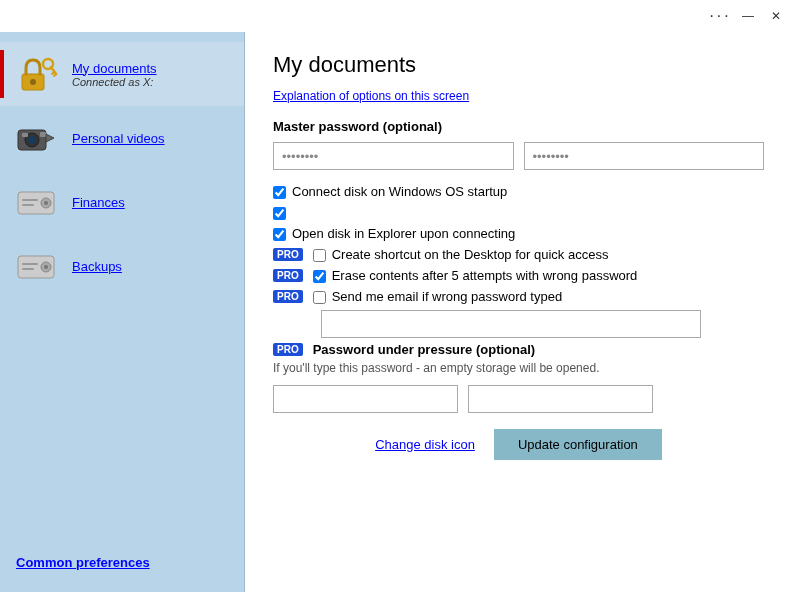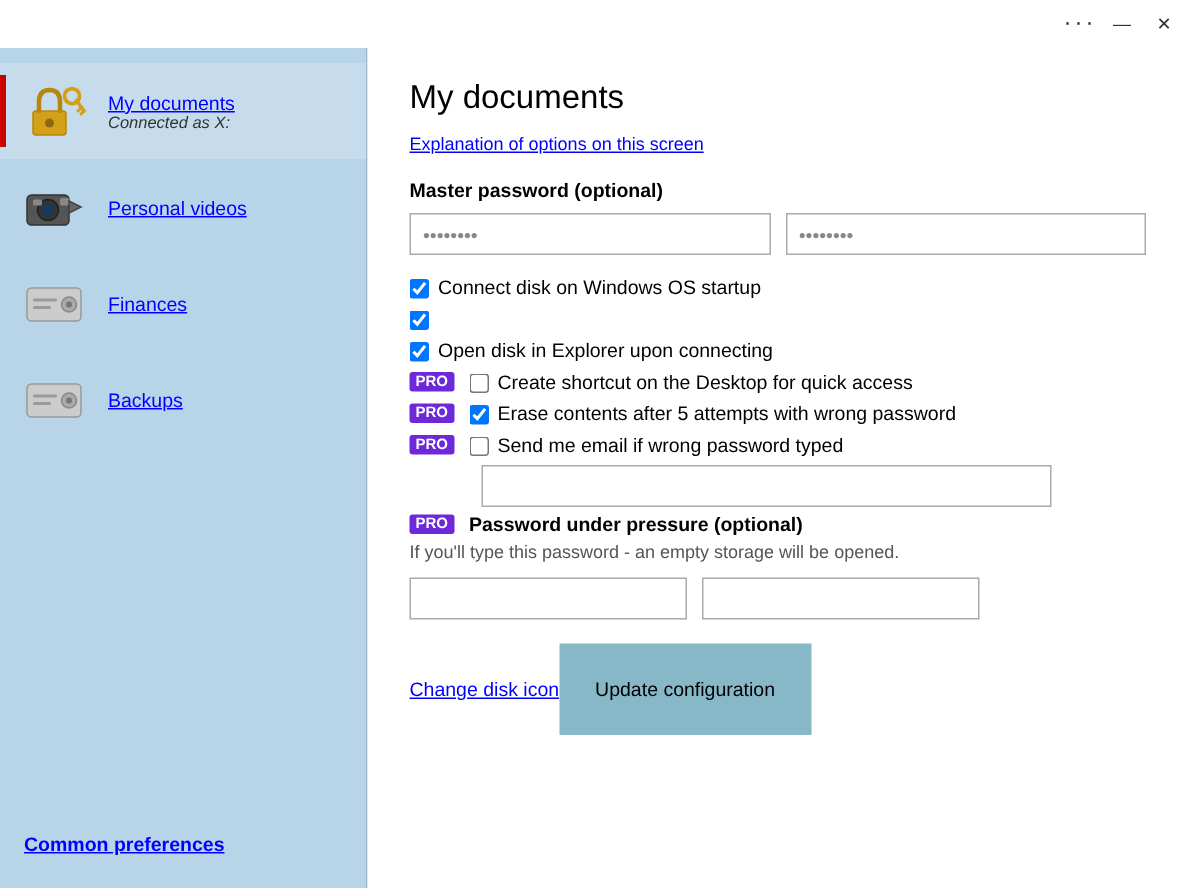--- a/index.html
+++ b/index.html
@@ -164,21 +164,21 @@
     }
     .checkbox-row input[type="checkbox"] {
       margin-top: 2px;
       flex-shrink: 0;
     }
     .checkbox-label {
       font-size: 13px;
       color: #000;
     }
     .pro-badge {
-      background: #6d28d9;
+      background: #1d4ed8;
       color: #fff;
       font-size: 10px;
       font-weight: bold;
       padding: 1px 4px;
       border-radius: 2px;
       margin-right: 4px;
       flex-shrink: 0;
       align-self: center;
     }
     .caution-text {
@@ -222,34 +222,35 @@
     }
     .pressure-input {
       width: 185px;
       height: 28px;
       border: 1px solid #aaa;
       padding: 4px 8px;
       background: #fff;
     }
     .footer-buttons {
       display: flex;
-      justify-content: flex-start;
+      justify-content: center;
       align-items: center;
       margin-top: 4px;
+      gap: 19px;
     }
     .change-icon-link {
       color: #00f;
       text-decoration: underline;
       cursor: pointer;
       font-size: 13px;
     }
     .update-btn {
       background: #87b8c8;
       border: none;
-      padding: 23px 24px;
+      padding: 8px 24px;
       font-size: 13px;
       cursor: pointer;
       color: #000;
     }
   </style>
 </head>
 <body>
 
 <div class="title-bar">
   <div class="title-bar-controls">

